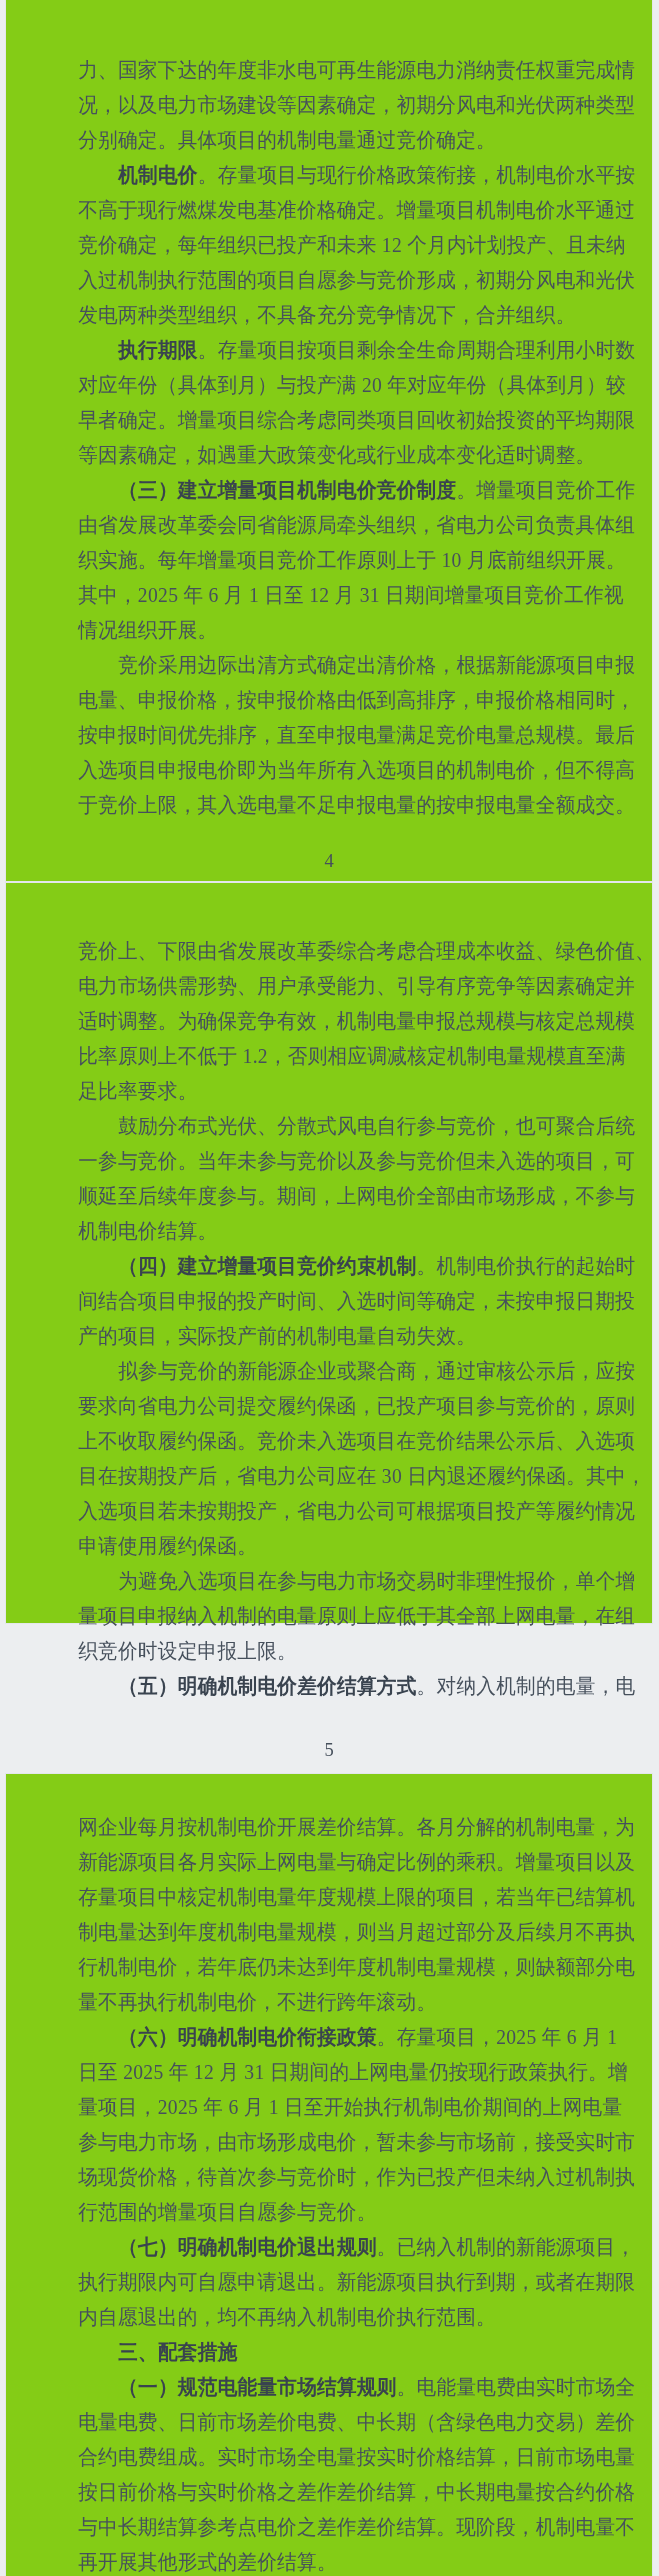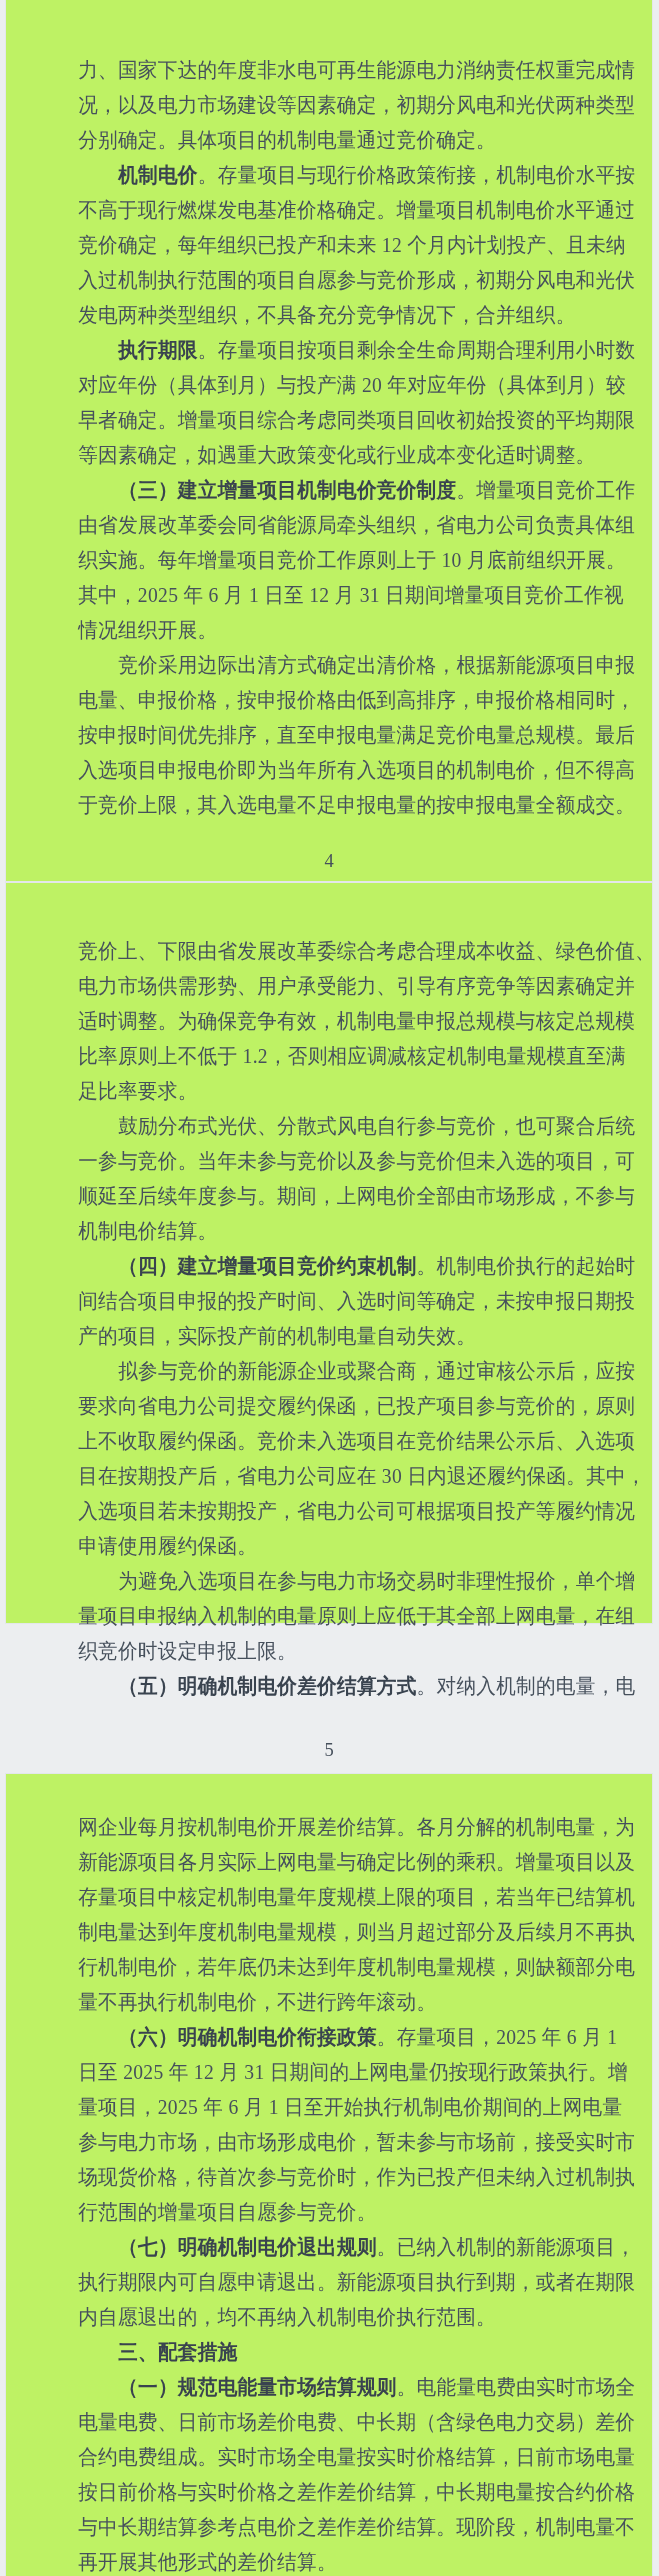--- a/index.html
+++ b/index.html
@@ -3,21 +3,21 @@
 <meta charset="utf-8">
 <style>
   html,body{margin:0;padding:0;background:#eceef0;}
   .canvas{
     position:relative;width:659px;height:3538px;overflow:hidden;
     background:#eceef0;
     font-family:"Liberation Serif","DejaVu Serif",serif;
   }
   .page{
     position:absolute;left:5.2px;width:648px;box-sizing:border-box;
-    background:#bef264;border:0.5px solid #e3e7ea;
+    background:#84cc16;border:0.5px solid #e3e7ea;
   }
   .page:first-child{border-top:none;}
   .text-block{position:absolute;left:72px;width:572px;}
   .line{
     height:35px;line-height:35px;font-size:19.6px;letter-spacing:0.3px;
     color:#46505c;white-space:pre;
     transform:scaleY(1.06);transform-origin:0 50%;
   }
   .line.indent{padding-left:40px;}
   .line b{font-weight:bold;color:#39434f;}

